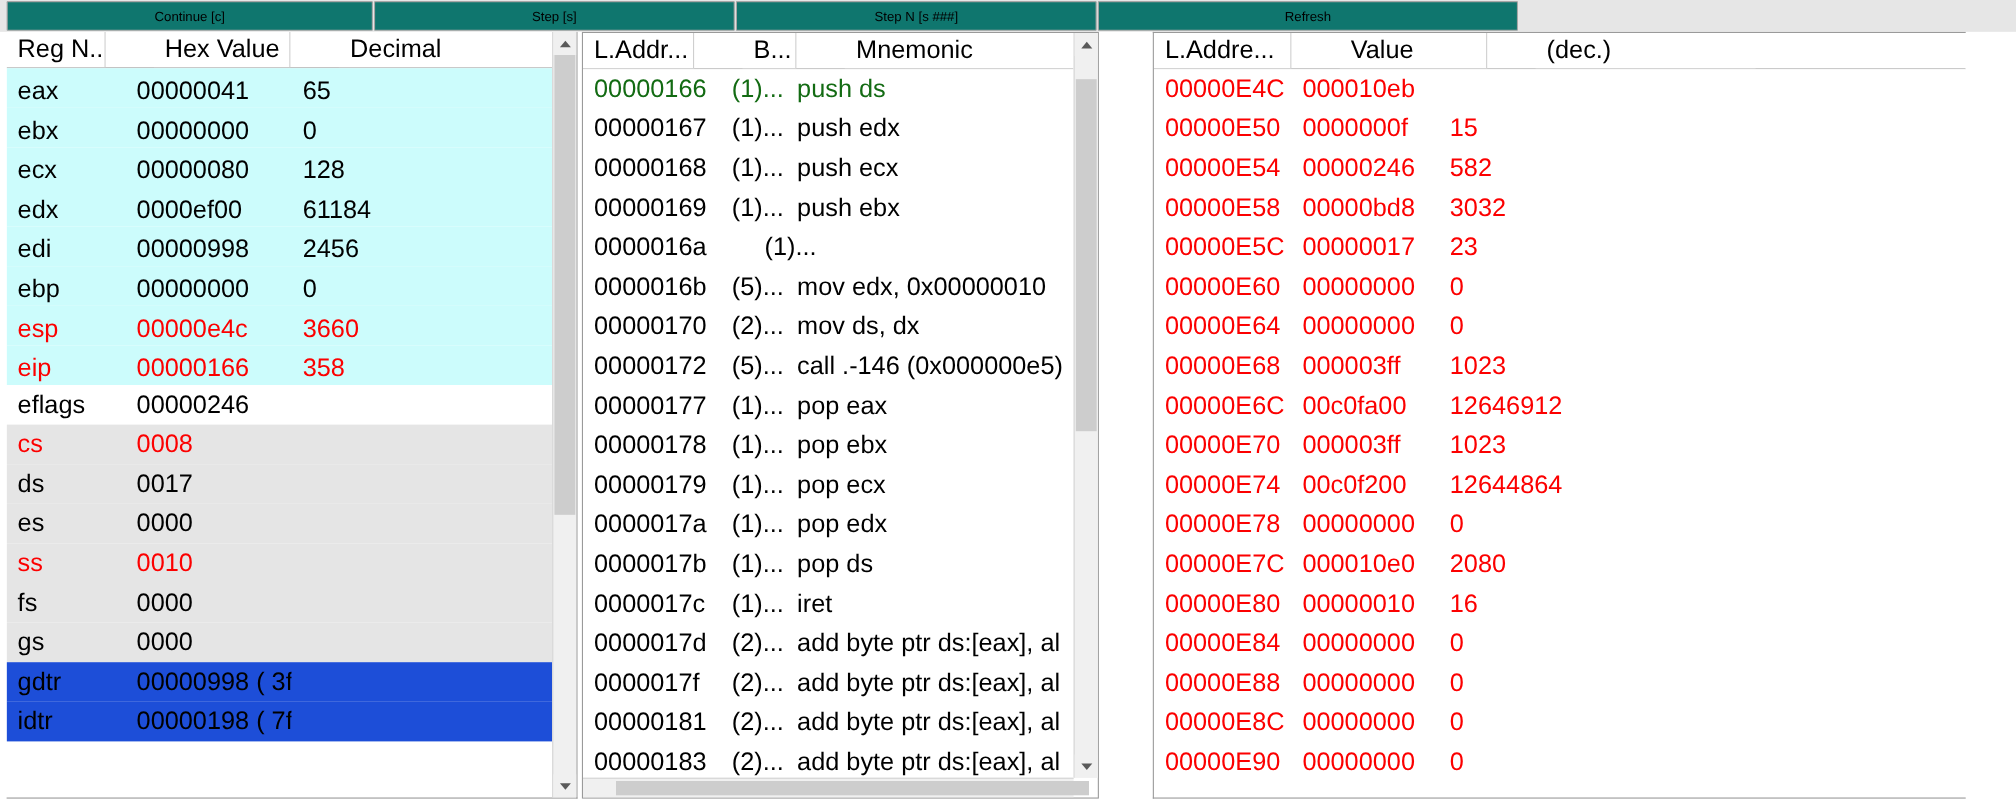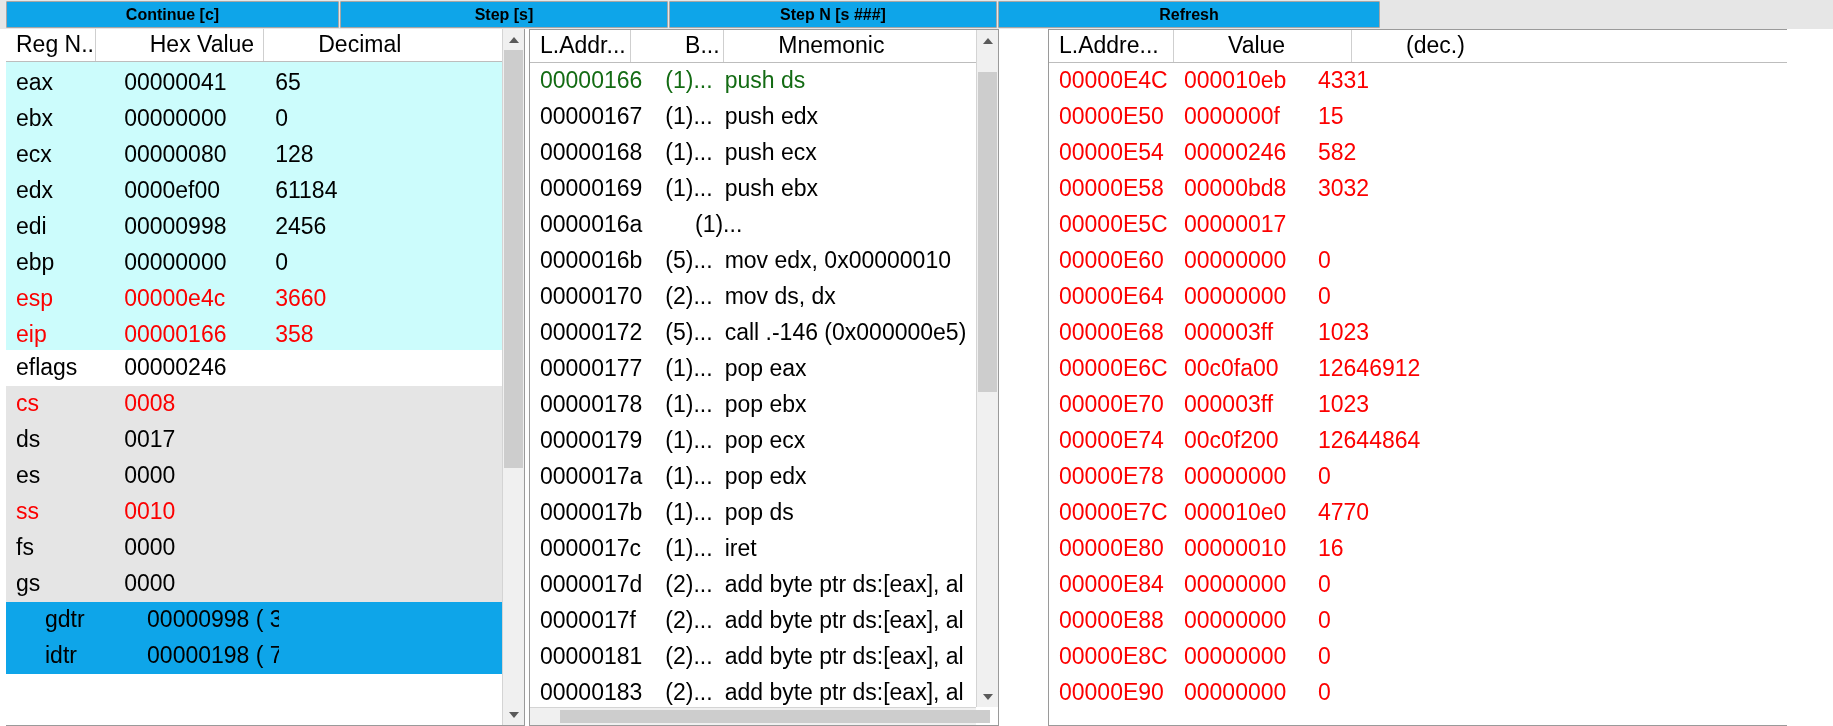--- a/index.html
+++ b/index.html
@@ -32,28 +32,28 @@
     width: 1833px;
     height: 29px;
     display: flex;
     background: #e6e6e6;
     box-sizing: border-box;
   }
   .tb-btn {
     flex: 0 0 auto;
     height: 27px;
     margin: 1px 1px 1px 0;
-    background: #0ea5e9;
+    background: #0f766e;
     border: 1px solid #a6a6a6;
     border-radius: 1px;
     display: flex;
     align-items: center;
     justify-content: center;
-    font-size: 16px;
-    font-weight: bold;
+    font-size: 12px;
+    font-weight: normal;
     color: #000000;
     letter-spacing: 0px;
     box-sizing: border-box;
     cursor: default;
   }
   .tb-btn:first-child { margin-left: 6px; }
 
   
   .panels {
     position: absolute;
@@ -134,21 +134,21 @@
 
   
   .c-s-addr { width: 125px; }
   .c-s-val  { width: 134px; }
   .c-s-dec  { width: 200px; }
 
   
   .tint-cyan   { background: #ccfcfc; align-items: center; }
   .tint-white  { background: #ffffff; }
   .tint-gray   { background: #e5e5e5; }
-  .tint-yellow { background: #0ea5e9; padding-left: 29px; }
+  .tint-yellow { background: #1d4ed8; }
 
   .txt-black { color: #000000; }
   .txt-red   { color: #fc0000; }
   .txt-green { color: #136b13; }
 
   
   .vscroll {
     position: absolute;
     top: 0;
     right: 0;
@@ -444,40 +444,40 @@
       <div class="grid">
         <div class="hdr" id="stk-hdr">
             <div class="cell c-s-addr">L.Addre...</div>
             <div class="cell c-s-val">Value</div>
             <div class="cell c-s-dec">(dec.)</div>
           </div>
         <div id="stk-rows">
             <div class="row tint-white">
               <div class="cell c-s-addr txt-red">00000E4C</div>
               <div class="cell c-s-val txt-red">000010eb</div>
-              <div class="cell c-s-dec txt-red">4331</div>
             </div>
             <div class="row tint-white">
               <div class="cell c-s-addr txt-red">00000E50</div>
               <div class="cell c-s-val txt-red">0000000f</div>
               <div class="cell c-s-dec txt-red">15</div>
             </div>
             <div class="row tint-white">
               <div class="cell c-s-addr txt-red">00000E54</div>
               <div class="cell c-s-val txt-red">00000246</div>
               <div class="cell c-s-dec txt-red">582</div>
             </div>
             <div class="row tint-white">
               <div class="cell c-s-addr txt-red">00000E58</div>
               <div class="cell c-s-val txt-red">00000bd8</div>
               <div class="cell c-s-dec txt-red">3032</div>
             </div>
             <div class="row tint-white">
               <div class="cell c-s-addr txt-red">00000E5C</div>
               <div class="cell c-s-val txt-red">00000017</div>
+              <div class="cell c-s-dec txt-red">23</div>
             </div>
             <div class="row tint-white">
               <div class="cell c-s-addr txt-red">00000E60</div>
               <div class="cell c-s-val txt-red">00000000</div>
               <div class="cell c-s-dec txt-red">0</div>
             </div>
             <div class="row tint-white">
               <div class="cell c-s-addr txt-red">00000E64</div>
               <div class="cell c-s-val txt-red">00000000</div>
               <div class="cell c-s-dec txt-red">0</div>
@@ -503,21 +503,21 @@
               <div class="cell c-s-dec txt-red">12644864</div>
             </div>
             <div class="row tint-white">
               <div class="cell c-s-addr txt-red">00000E78</div>
               <div class="cell c-s-val txt-red">00000000</div>
               <div class="cell c-s-dec txt-red">0</div>
             </div>
             <div class="row tint-white">
               <div class="cell c-s-addr txt-red">00000E7C</div>
               <div class="cell c-s-val txt-red">000010e0</div>
-              <div class="cell c-s-dec txt-red">4770</div>
+              <div class="cell c-s-dec txt-red">2080</div>
             </div>
             <div class="row tint-white">
               <div class="cell c-s-addr txt-red">00000E80</div>
               <div class="cell c-s-val txt-red">00000010</div>
               <div class="cell c-s-dec txt-red">16</div>
             </div>
             <div class="row tint-white">
               <div class="cell c-s-addr txt-red">00000E84</div>
               <div class="cell c-s-val txt-red">00000000</div>
               <div class="cell c-s-dec txt-red">0</div>

